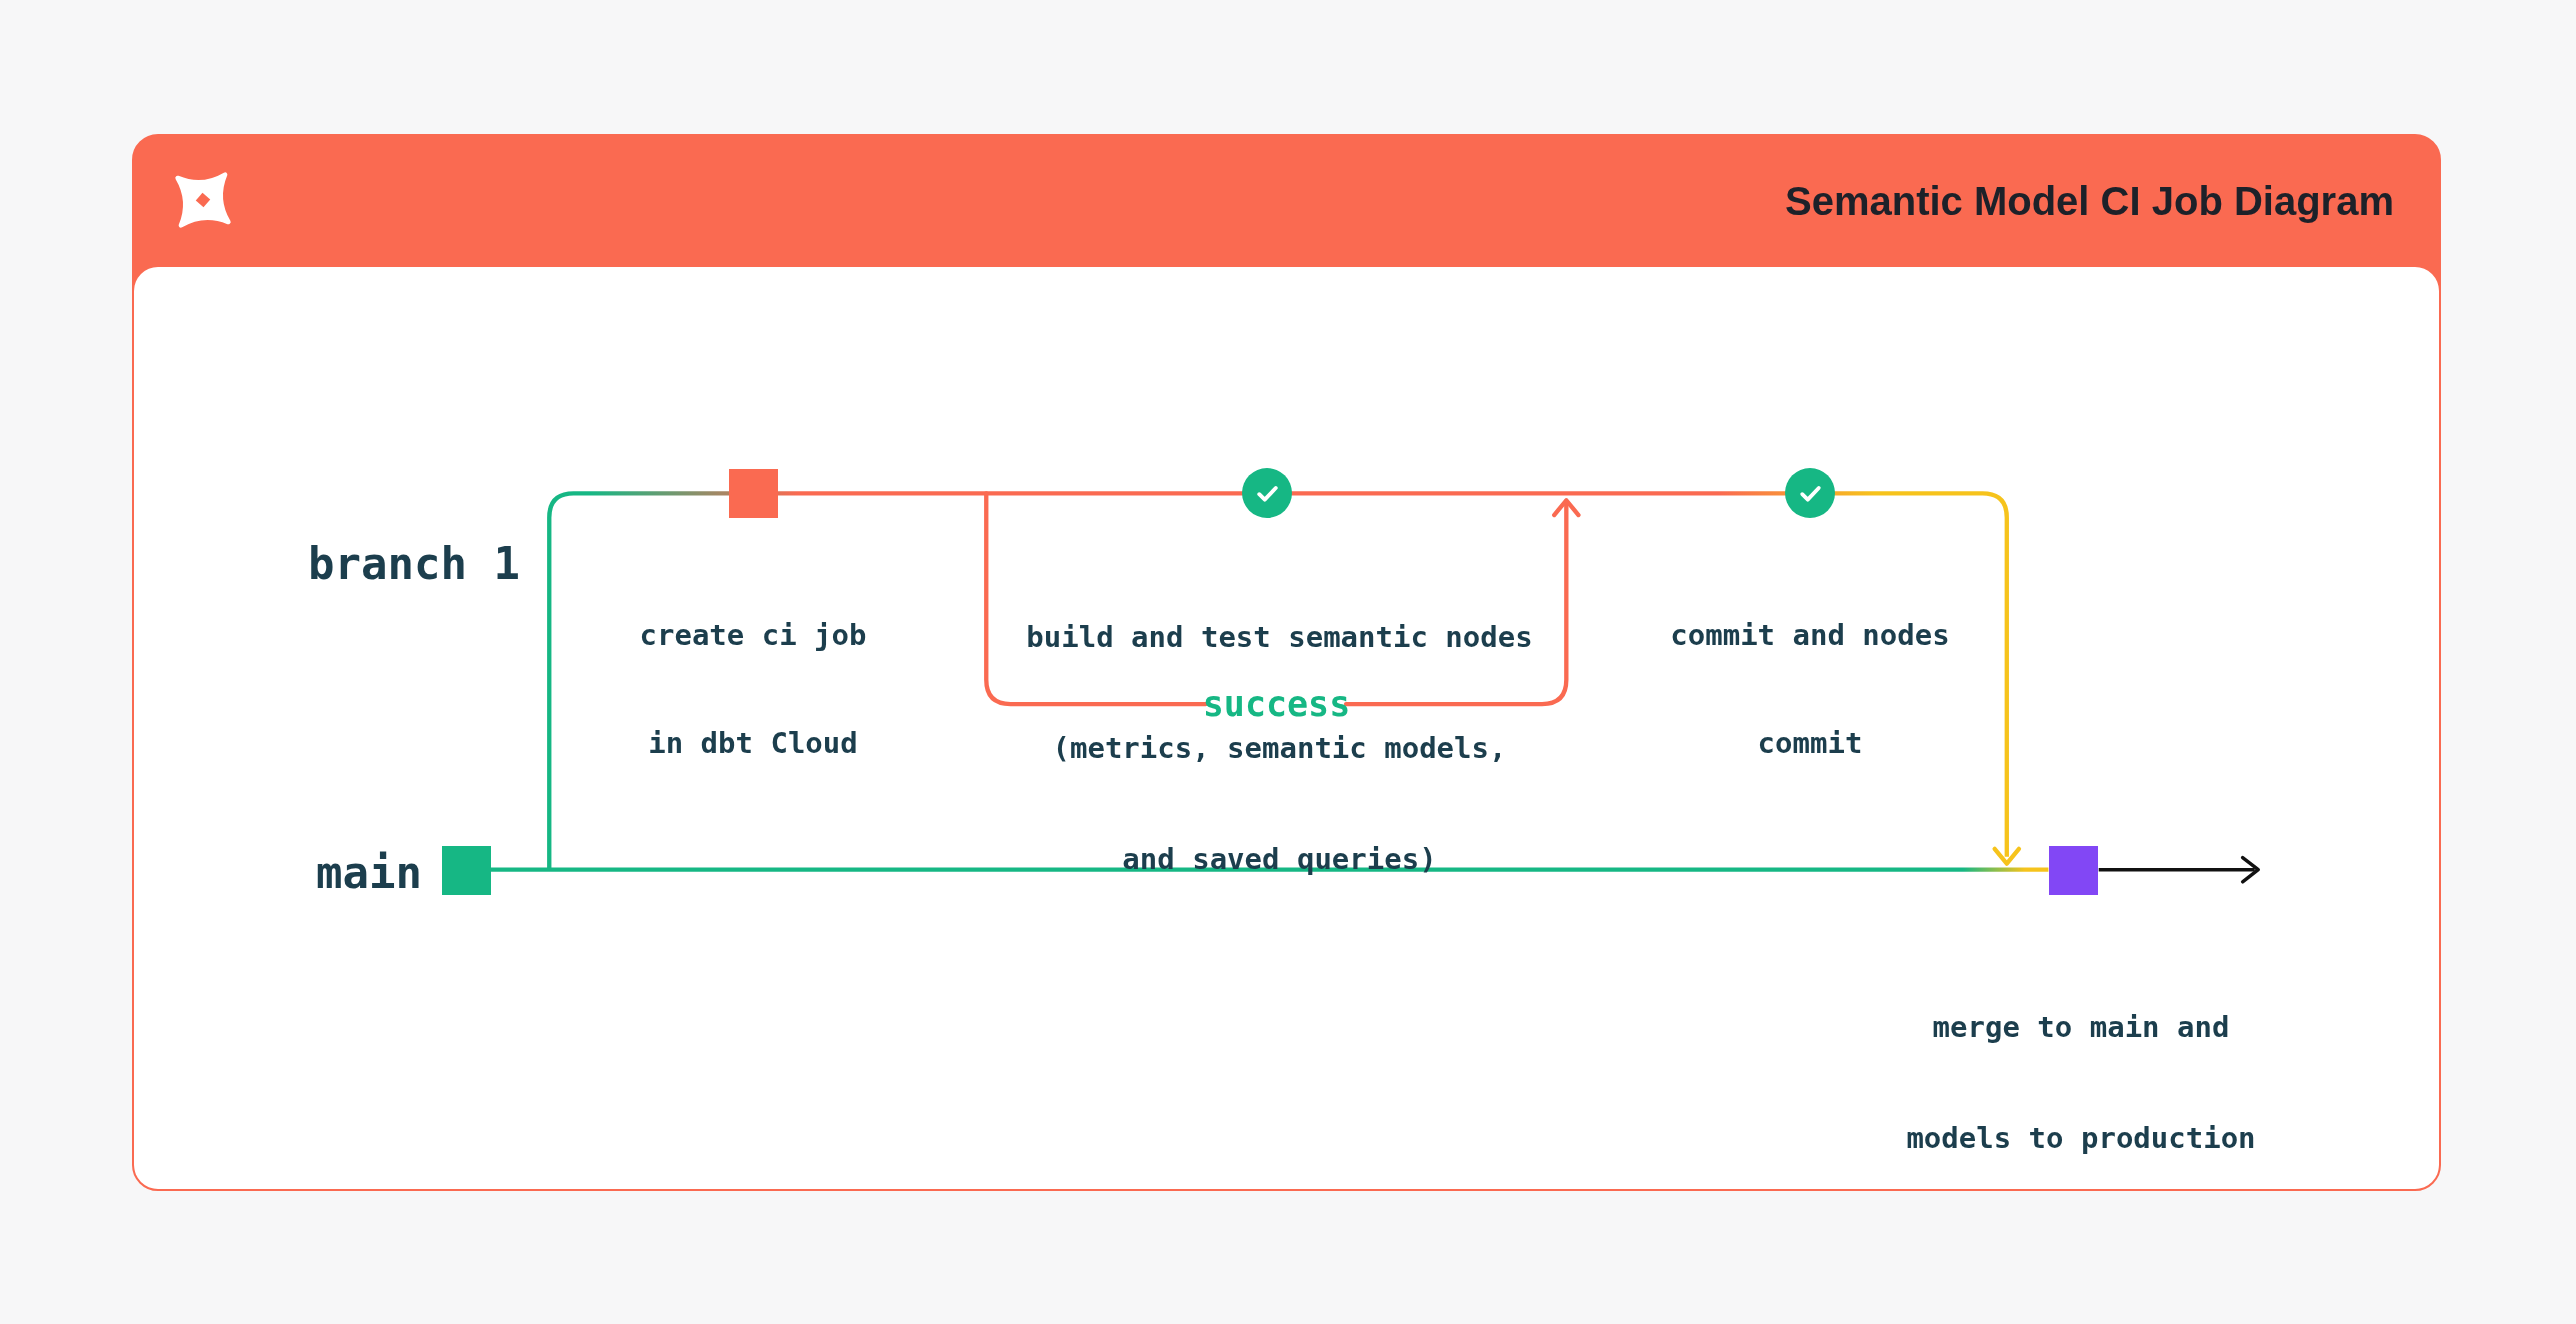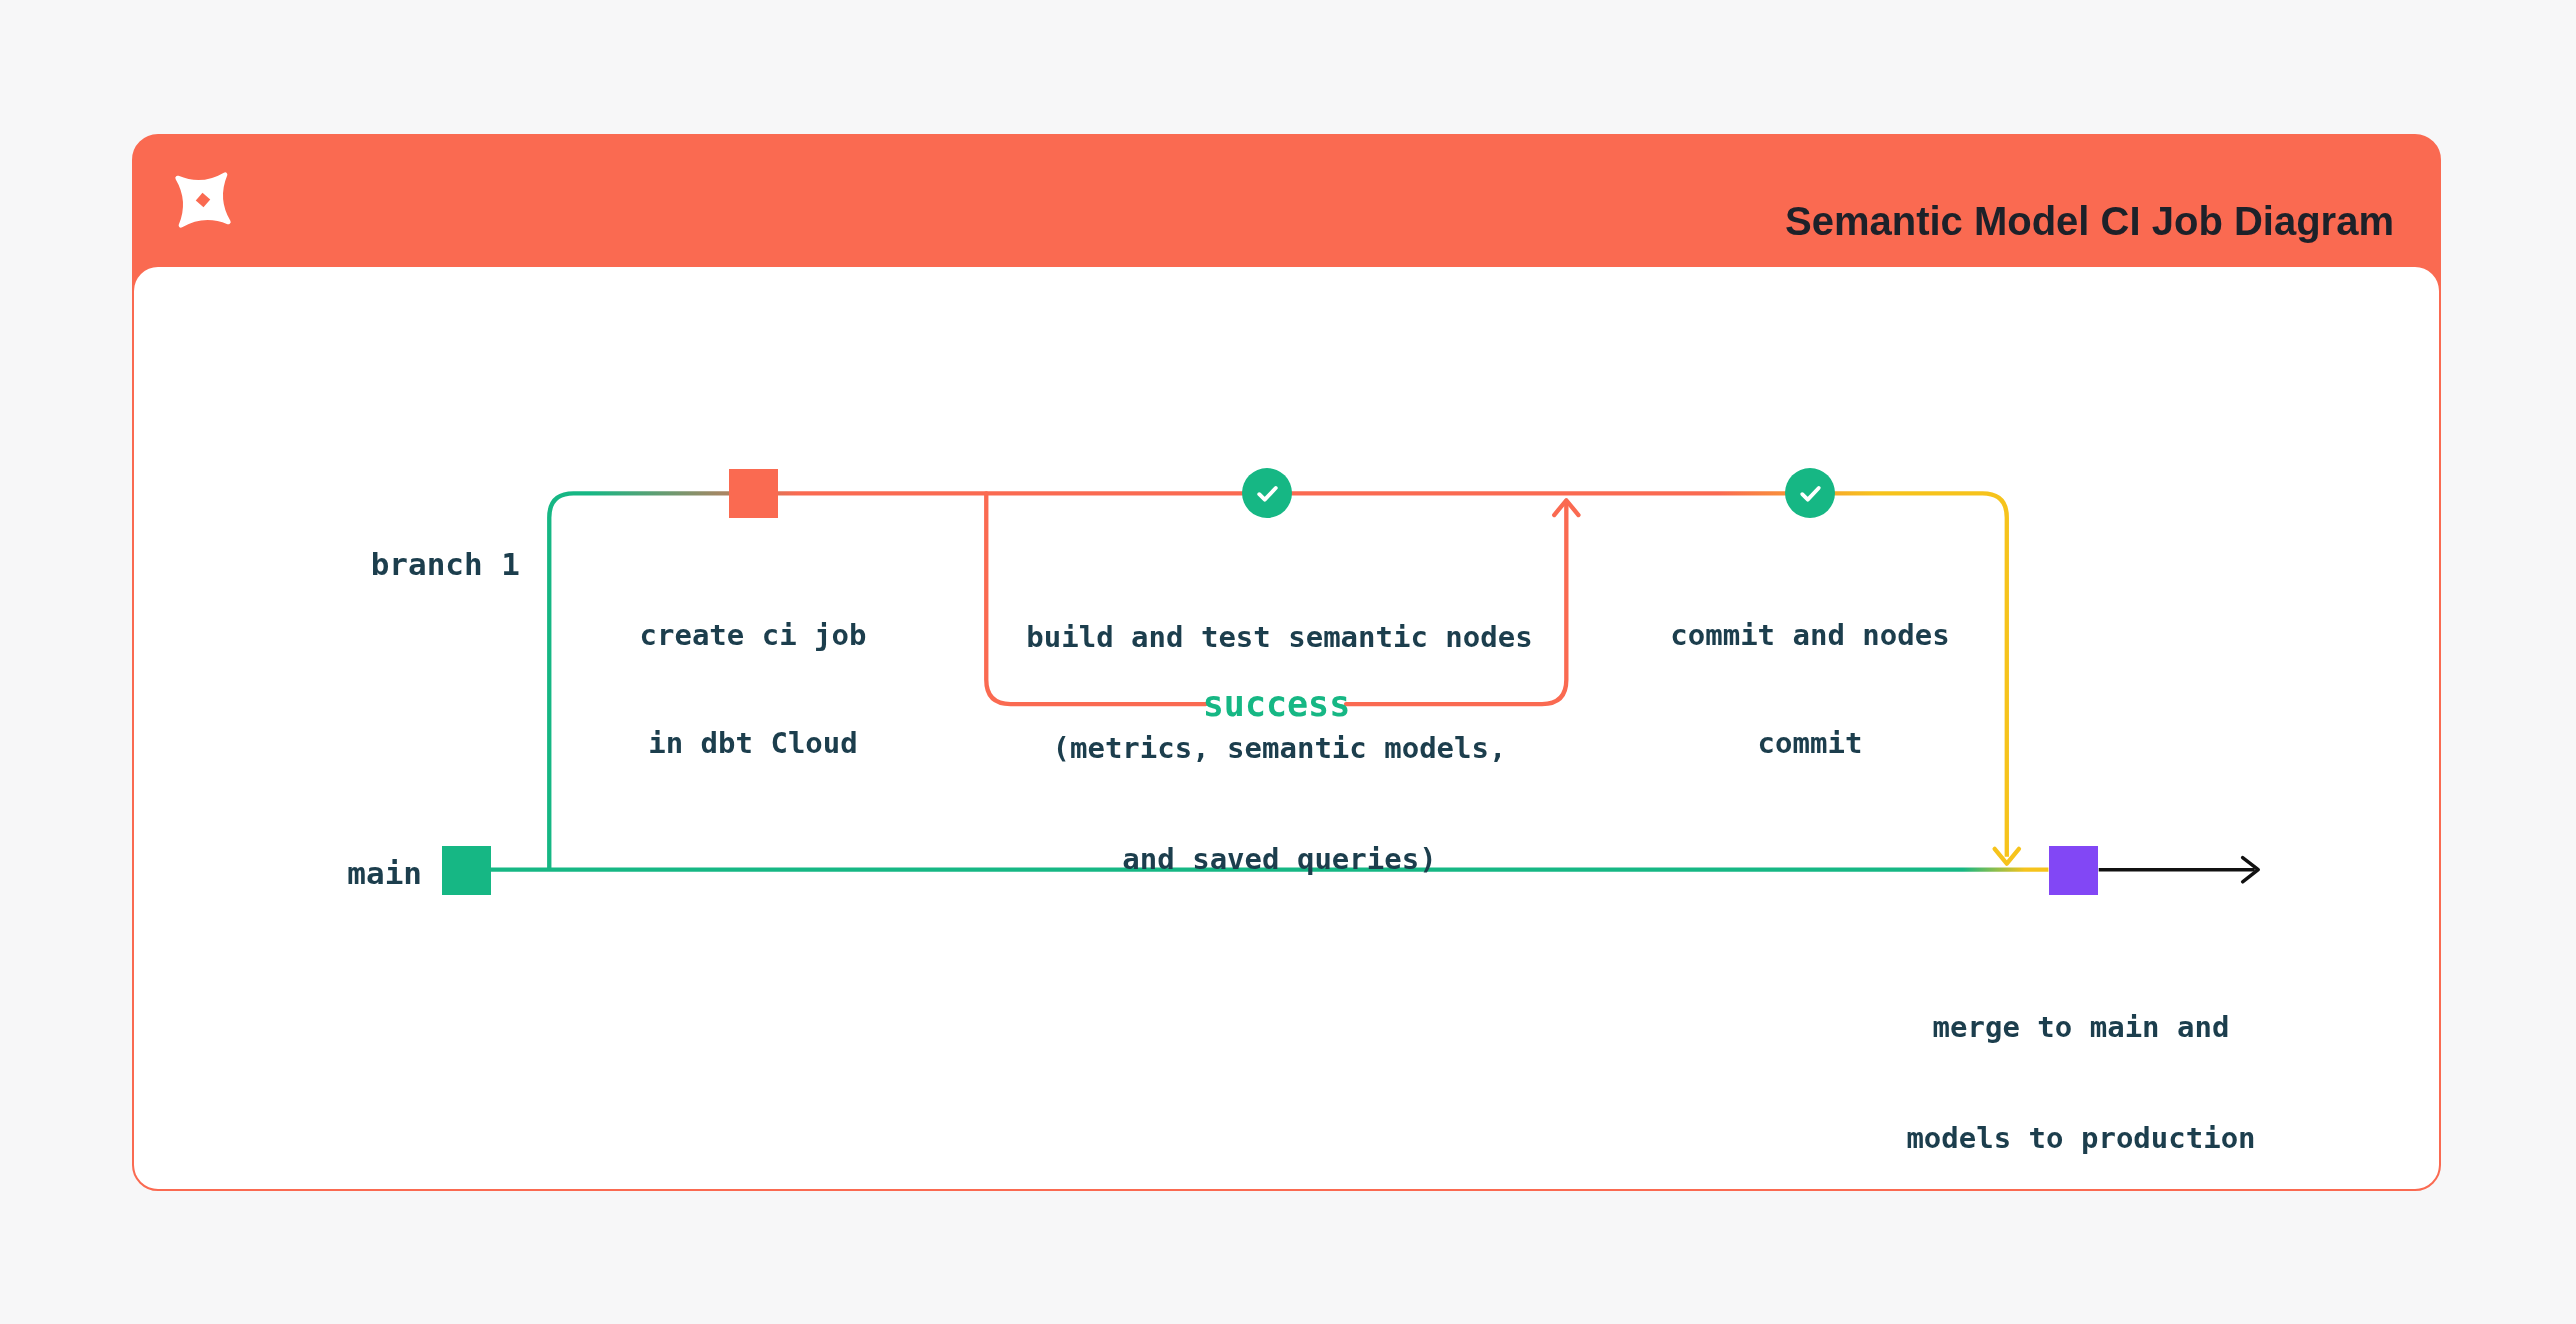--- a/index.html
+++ b/index.html
@@ -12,39 +12,39 @@
         font-family:"DejaVu Sans Mono",monospace;overflow:hidden;}
 
   
   .card{position:absolute;left:132px;top:134px;width:2309px;height:1057px;
         background:var(--orange);border:2.6px solid var(--orange);border-radius:26px;overflow:hidden;}
   .card-header{position:absolute;left:0;top:0;right:0;height:131px;background:var(--orange);}
   .card-body{position:absolute;left:0;top:131px;right:0;bottom:0;background:var(--card-bg);
              border-radius:24px 24px 21px 21px;}
   .logo{position:absolute;left:36px;top:31px;width:66px;height:66px;display:block;}
   .title{position:absolute;right:45px;top:43px;font-family:"Liberation Sans",sans-serif;
-         font-weight:700;font-size:40px;line-height:45px;color:var(--title-dark);white-space:nowrap;margin-top:20px;}
+         font-weight:700;font-size:40px;line-height:45px;color:var(--title-dark);white-space:nowrap;}
 
   
   .lines{position:absolute;left:0;top:0;width:2576px;height:1324px;pointer-events:none;}
 
   
   .marker{position:absolute;}
   .sq{width:49px;height:49px;}
   .sq-orange{left:729px;top:469px;background:var(--orange);}
   .sq-green{left:442px;top:846px;background:var(--green);}
   .sq-purple{left:2049px;top:846px;background:var(--purple);}
   .check{width:50px;height:50px;border-radius:50%;background:var(--green);
          display:flex;align-items:center;justify-content:center;}
   .check-1{left:1242px;top:468px;}
   .check-2{left:1785px;top:468px;}
 
   
   .lbl{position:absolute;font-weight:700;color:var(--dark);white-space:pre;}
-  .row-lbl{font-size:31px;line-height:40px;text-align:right;width:260px;}
+  .row-lbl{font-size:44px;line-height:40px;text-align:right;width:260px;}
   .branch-lbl{left:260px;top:544px;}
   .main-lbl{left:162px;top:853px;}
   .node-lbl{font-size:29px;line-height:36px;text-align:center;}
   .node-create{left:536px;top:545px;width:434px;}
   .node-build{left:976px;top:545px;width:607px;line-height:37px;}
   .node-commit{left:1593px;top:545px;width:434px;}
   .node-merge{left:1821px;top:935px;width:520px;line-height:37px;}
   .success-lbl{left:1190px;top:690px;width:173px;font-size:35px;line-height:29.5px;
                text-align:center;color:var(--green);}
 </style>

